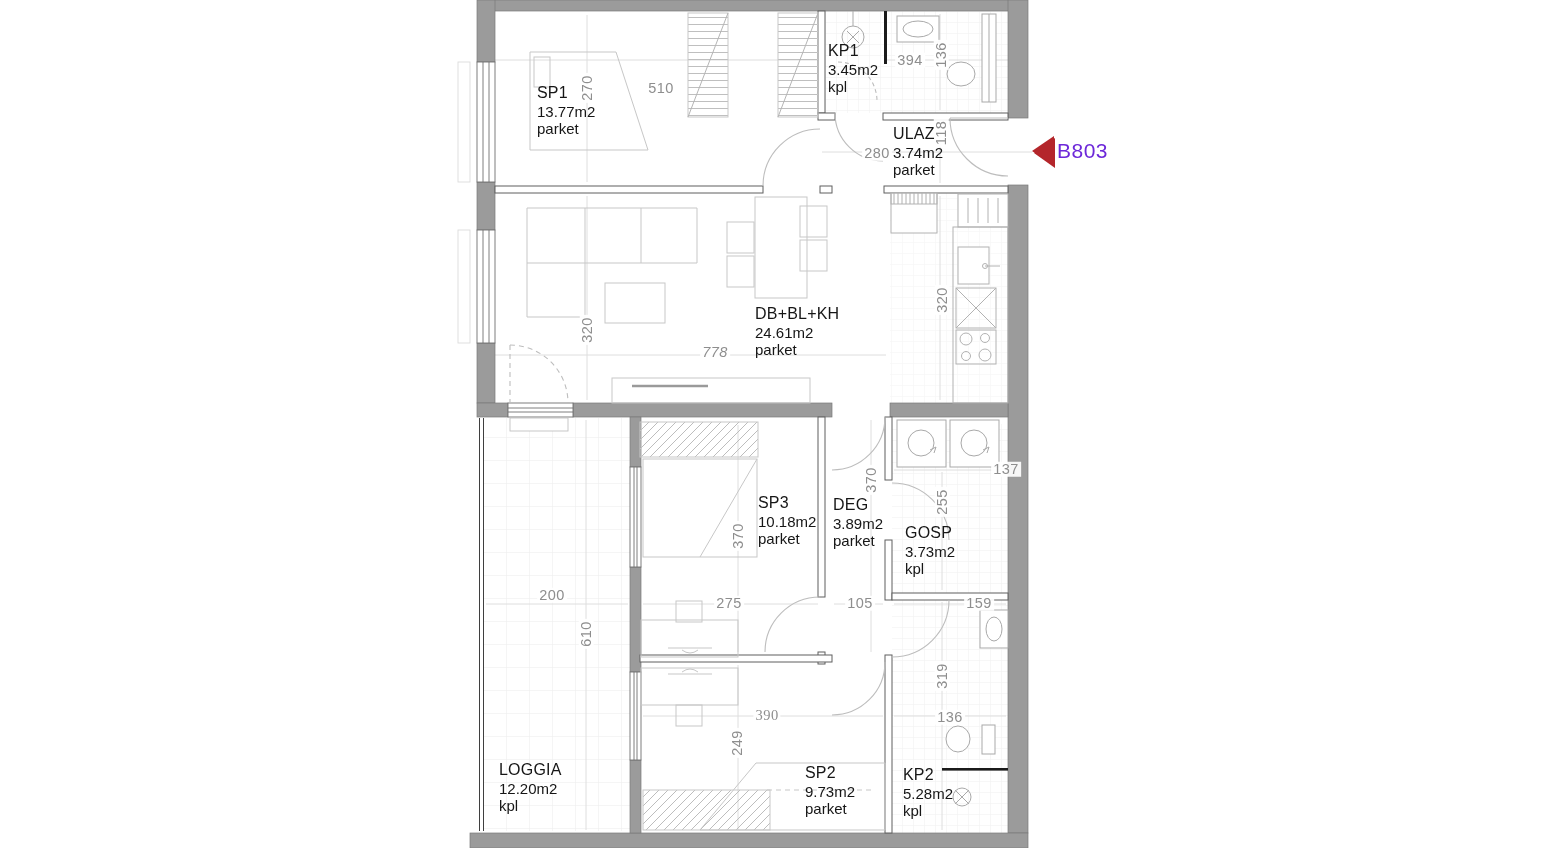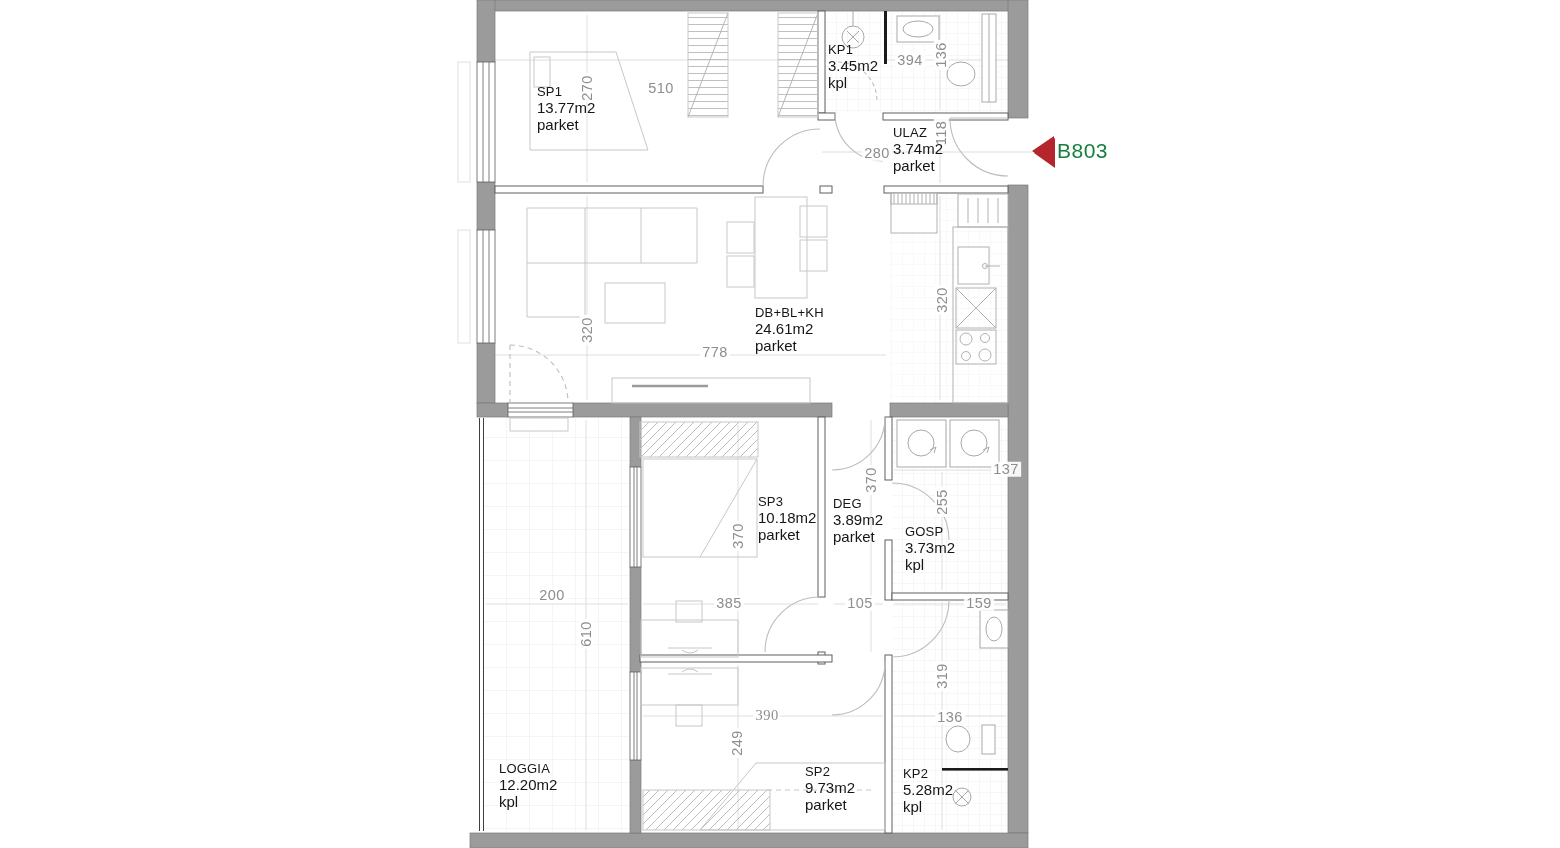--- a/index.html
+++ b/index.html
@@ -1,27 +1,27 @@
 <!DOCTYPE html>
 <html><head>
 <meta charset="utf-8">
 <style>
   html,body{margin:0;padding:0;background:#ffffff;}
   #stage{position:relative;width:1560px;height:848px;background:#fff;overflow:hidden;
          font-family:"Liberation Sans", sans-serif;}
   #plan-svg{position:absolute;left:0;top:0;}
   .room-label{position:absolute;color:#161616;line-height:1.16;font-size:15px;z-index:4;}
-  .room-label .name{font-size:13px;letter-spacing:.2px;}
+  .room-label .name{font-size:16px;letter-spacing:.2px;}
   .dim{position:absolute;font-size:14.5px;color:#8e8e8e;letter-spacing:.5px;line-height:1;
        transform:translate(-50%,-50%);background:rgba(255,255,255,.92);padding:0 2px;z-index:3;}
   .dim.v{transform:translate(-50%,-50%) rotate(-90deg);}
   .unit-marker{position:absolute;left:1032px;top:136px;display:flex;align-items:center;z-index:5;}
   .unit-arrow{width:0;height:0;border-top:15px solid transparent;border-bottom:15px solid transparent;
               border-right:22px solid #b4262b;}
-  .unit-text{font-size:21px;color:#15803d;margin-left:3px;letter-spacing:.5px;}
+  .unit-text{font-size:21px;color:#6d28d9;margin-left:3px;letter-spacing:.5px;}
 </style>
 </head>
 <body>
 
 <div id="stage">
 
 <svg id="plan-svg" width="1560" height="848" viewBox="0 0 1560 848">
   <defs>
     <pattern id="rungs" width="7" height="7" patternUnits="userSpaceOnUse">
       <line x1="0" y1="3.5" x2="7" y2="3.5" stroke="#bfbfbf" stroke-width="1"></line>
@@ -286,27 +286,27 @@
   <div>kpl</div>
 </div>
 
 <div class="dim" style="left:661px;top:60px;margin-top:28px;">510</div>
 <div class="dim v" style="left:587px;top:88px;">270</div>
 <div class="dim" style="left:910px;top:60px;">394</div>
 <div class="dim v" style="left:941px;top:55px;">136</div>
 <div class="dim" style="left:877px;top:153px;">280</div>
 <div class="dim v" style="left:941px;top:133px;">118</div>
 <div class="dim v" style="left:587px;top:330px;">320</div>
-<div class="dim" style="left:715px;top:352px;">778</div>
+<div class="dim" style="left:715px;top:352px;font-style:italic;">778</div>
 <div class="dim v" style="left:942px;top:300px;">320</div>
 <div class="dim v" style="left:871px;top:480px;">370</div>
 <div class="dim" style="left:963px;top:469px;margin-left:43px;">137</div>
 <div class="dim v" style="left:942px;top:502px;">255</div>
 <div class="dim v" style="left:738px;top:536px;">370</div>
-<div class="dim" style="left:729px;top:603px;">385</div>
+<div class="dim" style="left:729px;top:603px;">275</div>
 <div class="dim" style="left:860px;top:603px;">105</div>
 <div class="dim" style="left:962px;top:603px;margin-left:17px;">159</div>
 <div class="dim" style="left:552px;top:595px;">200</div>
 <div class="dim v" style="left:586px;top:634px;">610</div>
 <div class="dim" style="left:767px;top:715px;font-family:Liberation Serif, serif;">390</div>
 <div class="dim v" style="left:737px;top:743px;">249</div>
 <div class="dim v" style="left:942px;top:676px;">319</div>
 <div class="dim" style="left:950px;top:717px;">136</div>
 
 <div class="unit-marker">

